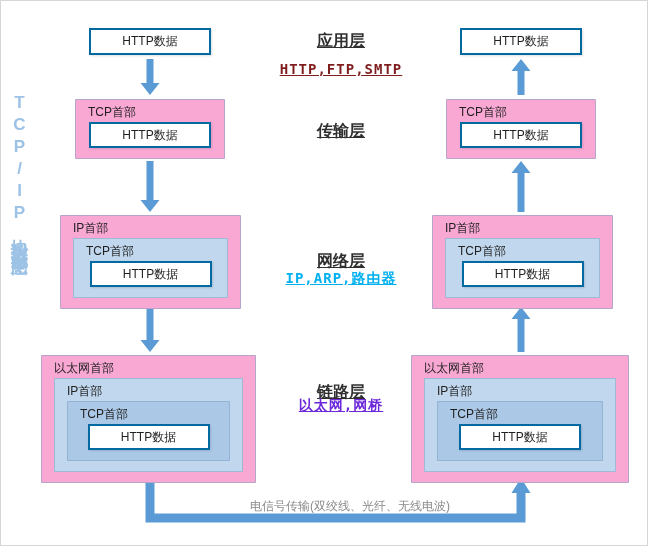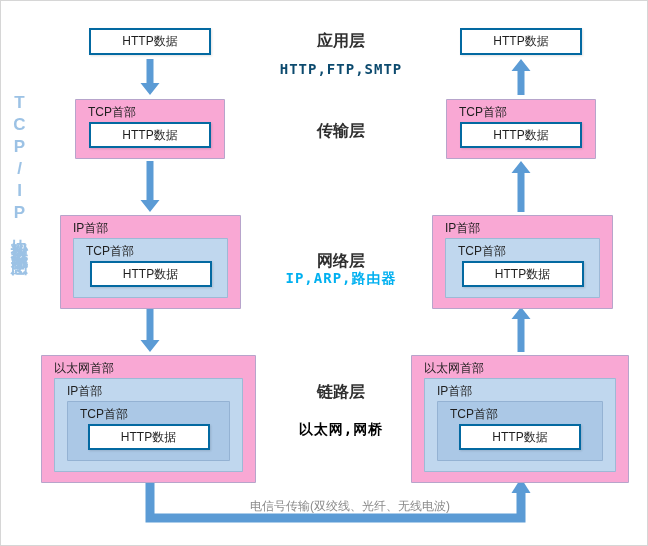--- a/index.html
+++ b/index.html
@@ -35,21 +35,21 @@
   .wbox {
     box-sizing:border-box; height:27px; width:122px;
     background:#ffffff; border:2px solid #0369a1;
     display:flex; align-items:center; justify-content:center;
     box-shadow:1px 1px 2px rgba(0,0,0,.12);
   }
   .wbox.inner { height:26px; margin:0 auto; }
   .wbox-text { font-size:12px; color:#1f1f1f; }
 
   
-  .layer-name, .proto { left:240px; width:200px; text-align:center; }
+  .layer-name, .proto { left:240px; width:200px; text-align:center;text-decoration:underline; }
   .layer-name { font-size:16px; font-weight:bold; color:#2f2f2f; }
   .proto {
     font-family:"DejaVu Sans Mono", monospace;
     font-size:14px; font-weight:bold; letter-spacing:1px;
   }
 
   
   .arrows { left:0; top:0; pointer-events:none; }
   .arr { fill:#5b9bd5; }
   .conn { fill:none; stroke:#5b9bd5; stroke-width:9; }
@@ -142,25 +142,25 @@
       <div class="pkt d3">
         <div class="pkt-label">TCP首部</div>
         <div class="wbox inner">
           <span class="wbox-text">HTTP数据</span>
         </div>
       </div>
     </div>
   </div>
 
   <div class="layer-name abs" style="top:30px;">应用层</div>
-  <div class="proto abs" style="top: 60px; color: #0c4a6e;">HTTP,FTP,SMTP</div>
+  <div class="proto abs" style="top: 60px; color: #7f1d1d;">HTTP,FTP,SMTP</div>
 
   <div class="layer-name abs" style="top:120px;">传输层</div>
 
   <div class="layer-name abs" style="top:238px;margin-top:12px;">网络层</div>
   <div class="proto abs" style="top: 269px; color: rgb(0, 176, 240);">IP,ARP,路由器</div>
 
   <div class="layer-name abs" style="top:381px;">链路层</div>
-  <div class="proto abs" style="top: 420px; color: #000000; text-align: center;">以太网,网桥</div>
+  <div class="proto abs" style="top: 396px; color: #6d28d9; text-align: center;">以太网,网桥</div>
 
   <div class="footer-note abs">电信号传输(双绞线、光纤、无线电波)</div>
 
 </div>
 
 </body></html>

